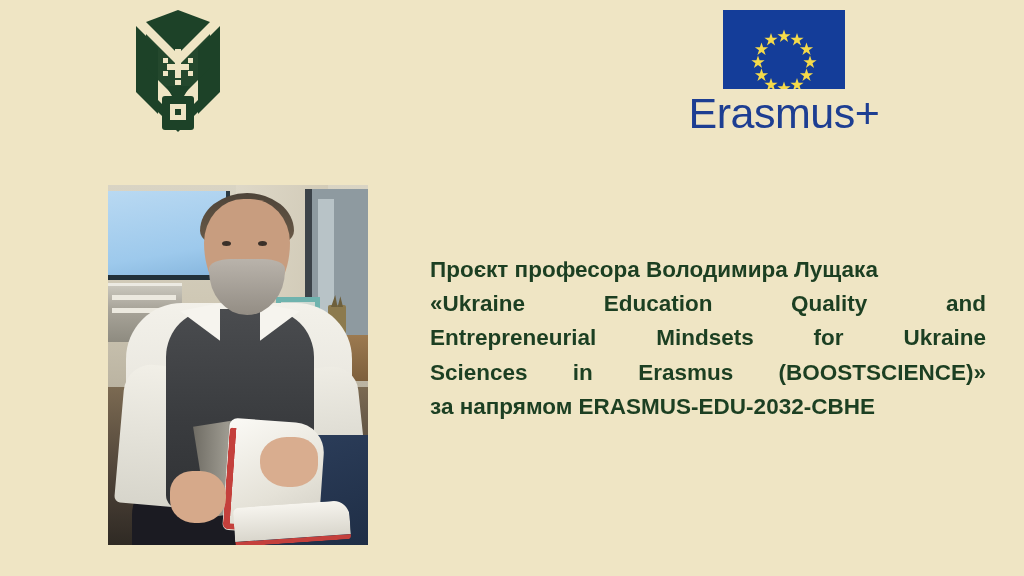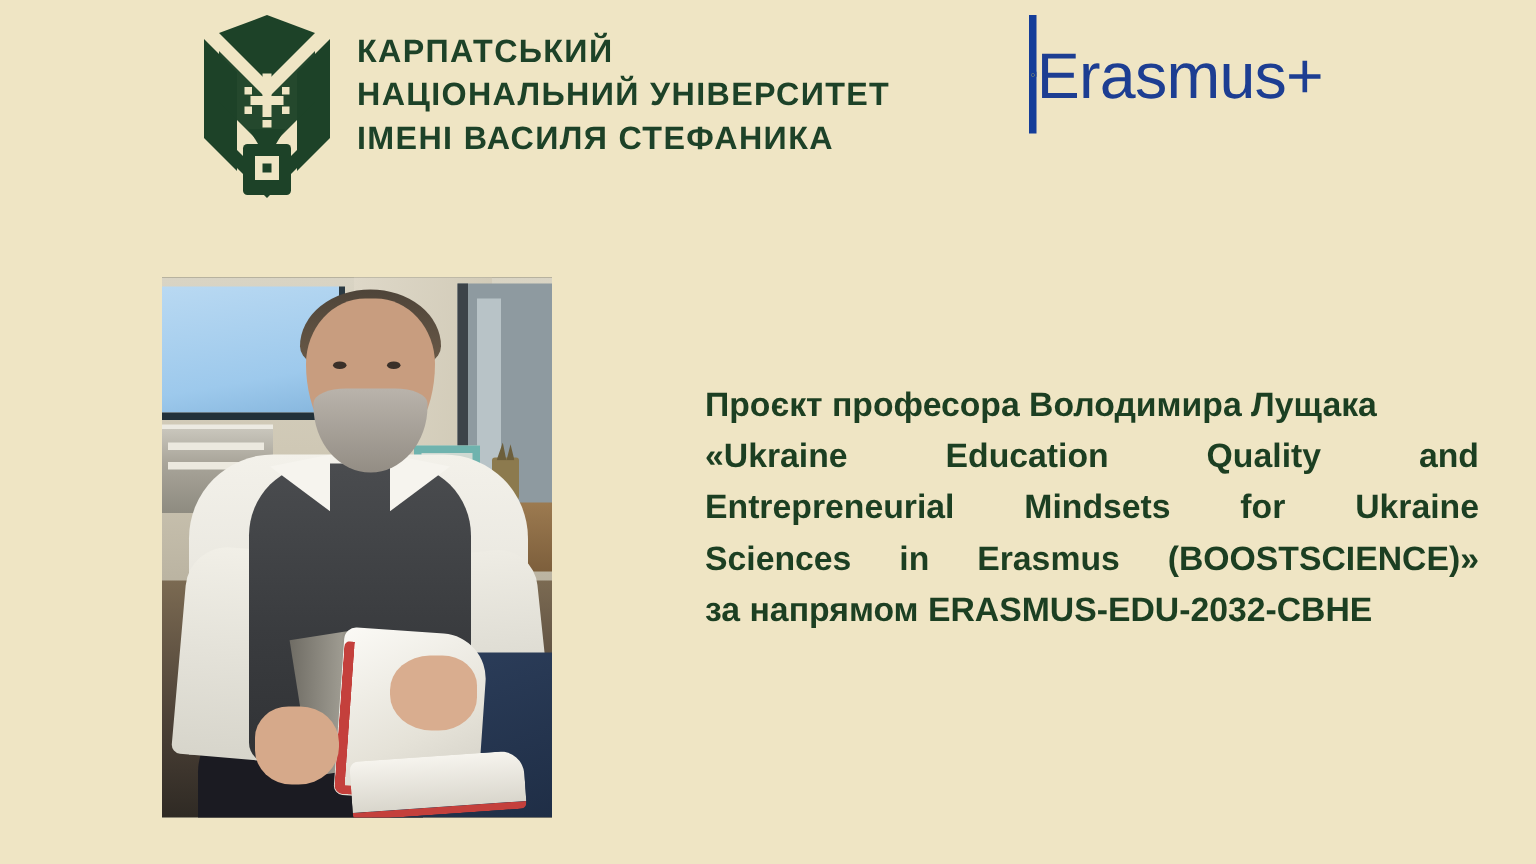--- a/index.html
+++ b/index.html
@@ -52,21 +52,21 @@
     white-space: nowrap;
   }
 
   
   .erasmus-logo {
     position: absolute;
     left: 686px;
     top: 10px;
     width: 196px;
     display: flex;
-    flex-direction: row;
+    flex-direction: column;
     align-items: center;
   }
   .eu-flag {
     width: 122px;
     height: 79px;
     background: #143d99;
     position: relative;
     display: block;
   }
   .erasmus-word {
@@ -372,21 +372,20 @@
     width: 556px;
     color: #1c3f22;
     font-size: 22.5px;
     font-weight: 700;
     line-height: 1.52;
     text-align: justify;
     text-justify: inter-word;
   }
   .announcement .ln {
     display: block;
-    margin-left: 40px;
   }
   .announcement .ln.j {
     text-align: justify;
     text-align-last: justify;
   }
   .announcement .ln.c {
     text-align: left;
     text-align-last: left;
   }
 </style>
@@ -415,25 +414,20 @@
         <rect x="43" y="41" width="6" height="5"></rect>
         <rect x="43" y="72" width="6" height="5"></rect>
       </g>
       <g fill="#1d4228">
         <path d="M34 78 L58 78 L52 88 L40 88 Z"></path>
         <rect x="30" y="88" width="32" height="34" rx="3"></rect>
       </g>
       <rect x="38" y="96" width="16" height="16" fill="#efe5c4"></rect>
       <rect x="43" y="101" width="6" height="6" fill="#1d4228"></rect>
     </svg>
-    <div class="uni-lines">
-      <div class="uni-line">КАРПАТСЬКИЙ</div>
-      <div class="uni-line">НАЦІОНАЛЬНИЙ УНІВЕРСИТЕТ</div>
-      <div class="uni-line">ІМЕНІ ВАСИЛЯ СТЕФАНИКА</div>
-    </div>
   </div>
 
   <div class="erasmus-logo">
     <svg class="eu-flag" viewBox="0 0 122 79" aria-hidden="true">
       <rect width="122" height="79" fill="#143d99"></rect>
       <g fill="#f5da4a">
         <polygon points="61,19.5 62.6,24.3 67.6,24.3 63.5,27.3 65.1,32.1 61,29.1 56.9,32.1 58.5,27.3 54.4,24.3 59.4,24.3"></polygon>
         <polygon points="74,23 75.6,27.8 80.6,27.8 76.5,30.8 78.1,35.6 74,32.6 69.9,35.6 71.5,30.8 67.4,27.8 72.4,27.8"></polygon>
         <polygon points="83.5,32.5 85.1,37.3 90.1,37.3 86,40.3 87.6,45.1 83.5,42.1 79.4,45.1 81,40.3 76.9,37.3 81.9,37.3"></polygon>
         <polygon points="87,45.5 88.6,50.3 93.6,50.3 89.5,53.3 91.1,58.1 87,55.1 82.9,58.1 84.5,53.3 80.4,50.3 85.4,50.3"></polygon>

